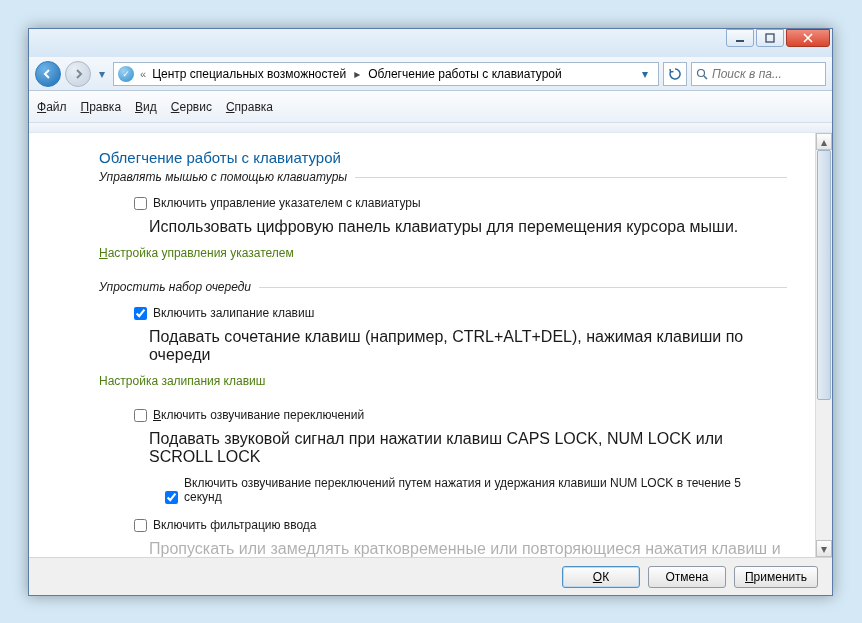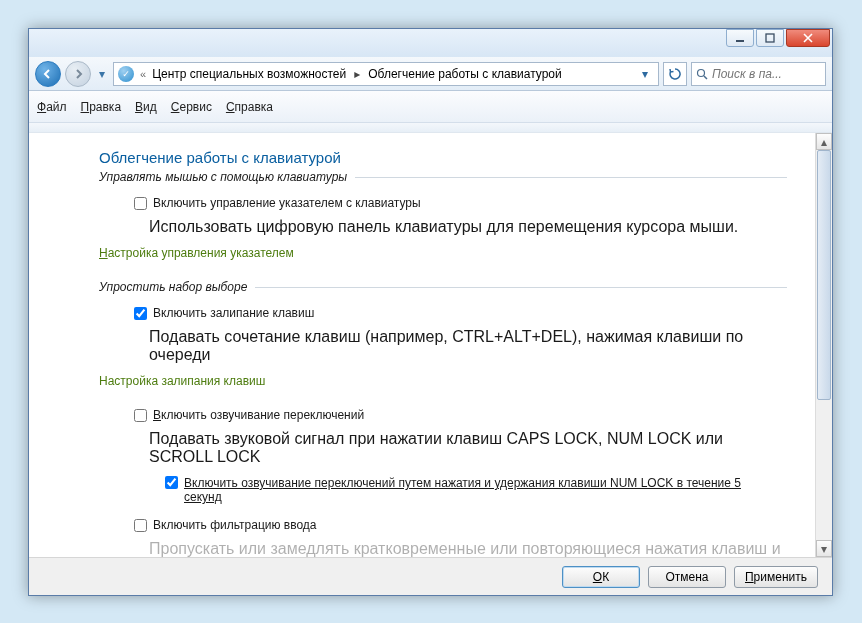--- a/index.html
+++ b/index.html
@@ -251,21 +251,21 @@
   margin-bottom: 10px;
   font-size: 16px;
 }
 .link {
   margin-bottom: 20px;
   color: #4d7c0f;
   cursor: pointer;
 }
 .link .ul { text-decoration: underline; }
 .section2 { margin-top: 6px; }
-.sub-opt { margin-left: 66px; margin-bottom: 14px; display: flex; align-items: flex-start; gap: 6px; text-decoration: underline; }
+.sub-opt { margin-left: 66px; margin-bottom: 14px; display: flex; align-items: flex-end; gap: 6px; }
 .sub-opt .txt { max-width: 560px; }
 .footer {
   height: 38px;
   background: #f0f0f0;
   border-top: 1px solid #d6d6d6;
   display: flex;
   align-items: center;
   justify-content: flex-end;
   padding: 0 14px;
   gap: 8px;
@@ -364,21 +364,21 @@
         </div>
       <label class="opt">
         <input type="checkbox" style="">
         <span>Включить управление указателем с клавиатуры</span>
       </label>
       <div class="opt-desc">Использовать цифровую панель клавиатуры для перемещения курсора мыши.</div>
       <div class="link"><span class="ul">Н</span><span>астройка управления указателем</span></div>
 
       <div class="section2">
         <div class="section-hdr">
-            <span>Упростить набор выборе</span>
+            <span>Упростить набор очереди</span>
           </div>
 
         <label class="opt">
           <input type="checkbox" checked="" style="">
           <span>Включить залипание клавиш</span>
         </label>
         <div class="opt-desc">Подавать сочетание клавиш (например, CTRL+ALT+DEL), нажимая клавиши по очереди</div>
         <div class="link">Настройка залипания клавиш</div>
 
         <label class="opt">

